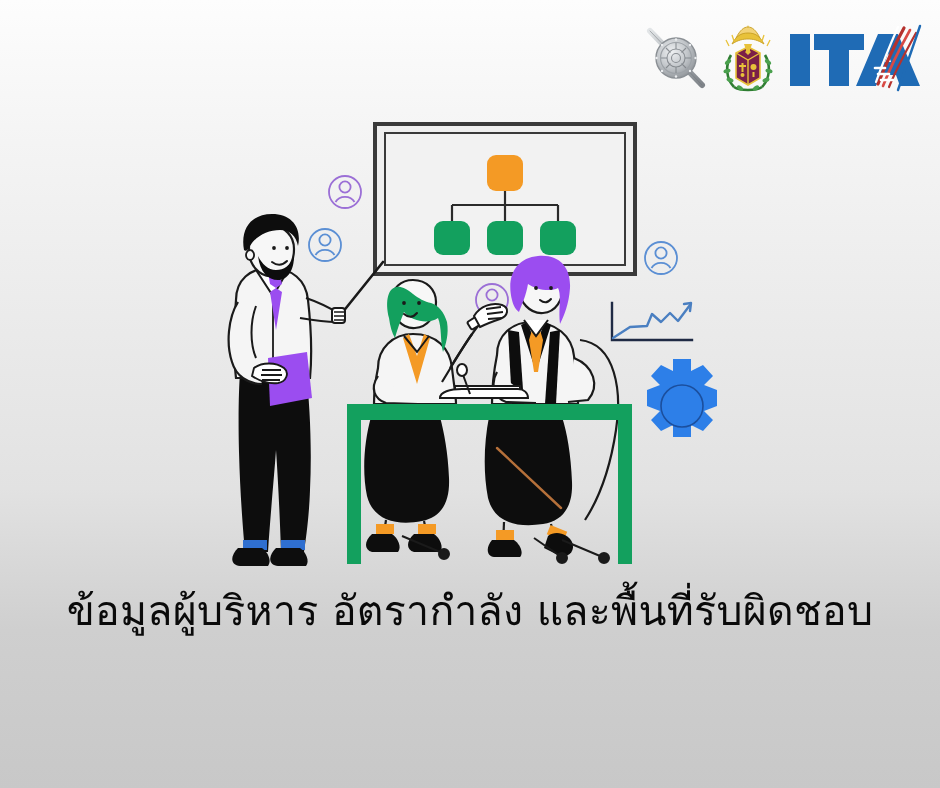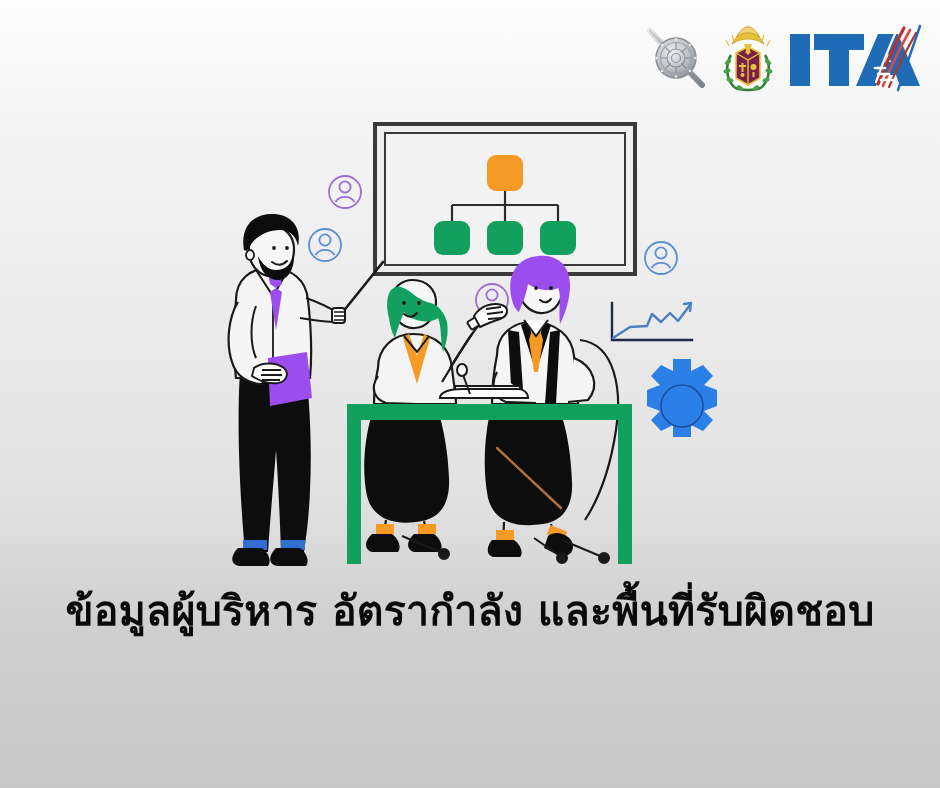--- a/index.html
+++ b/index.html
@@ -43,21 +43,21 @@
     position: absolute;
     left: 0;
     top: 586px;
     width: 940px;
     text-align: center;
   }
   #page-title {
     display: inline-block;
     font-family: "DejaVu Sans", "Liberation Sans", sans-serif;
     font-size: 41px;
-    font-weight: 700;
+    font-weight: 400;
     line-height: 1.25;
     color: #0a0a0a;
     letter-spacing: 0.3px;
     white-space: nowrap;
   }
 </style>
 </head>
 <body>
 
 <div id="page">

